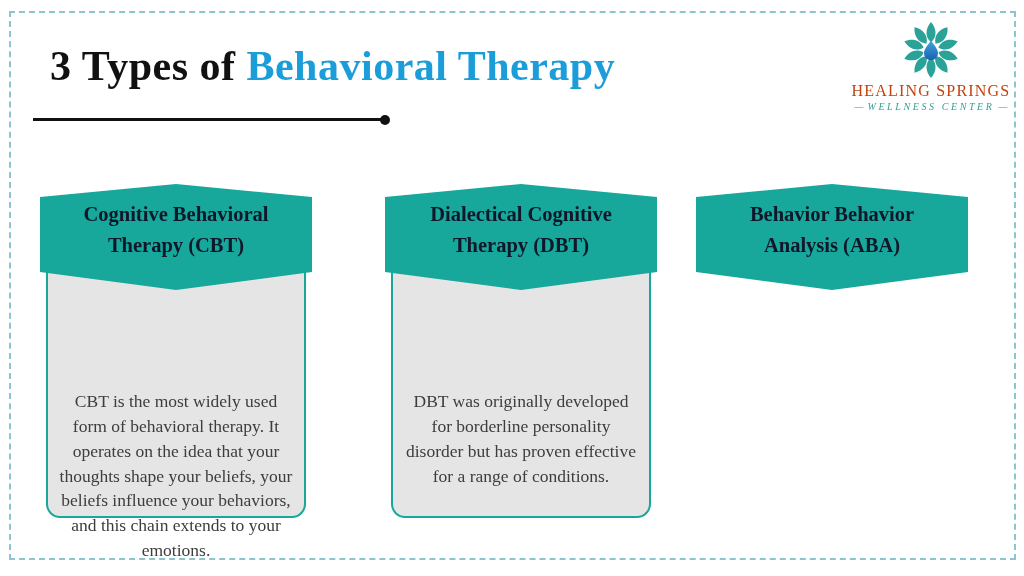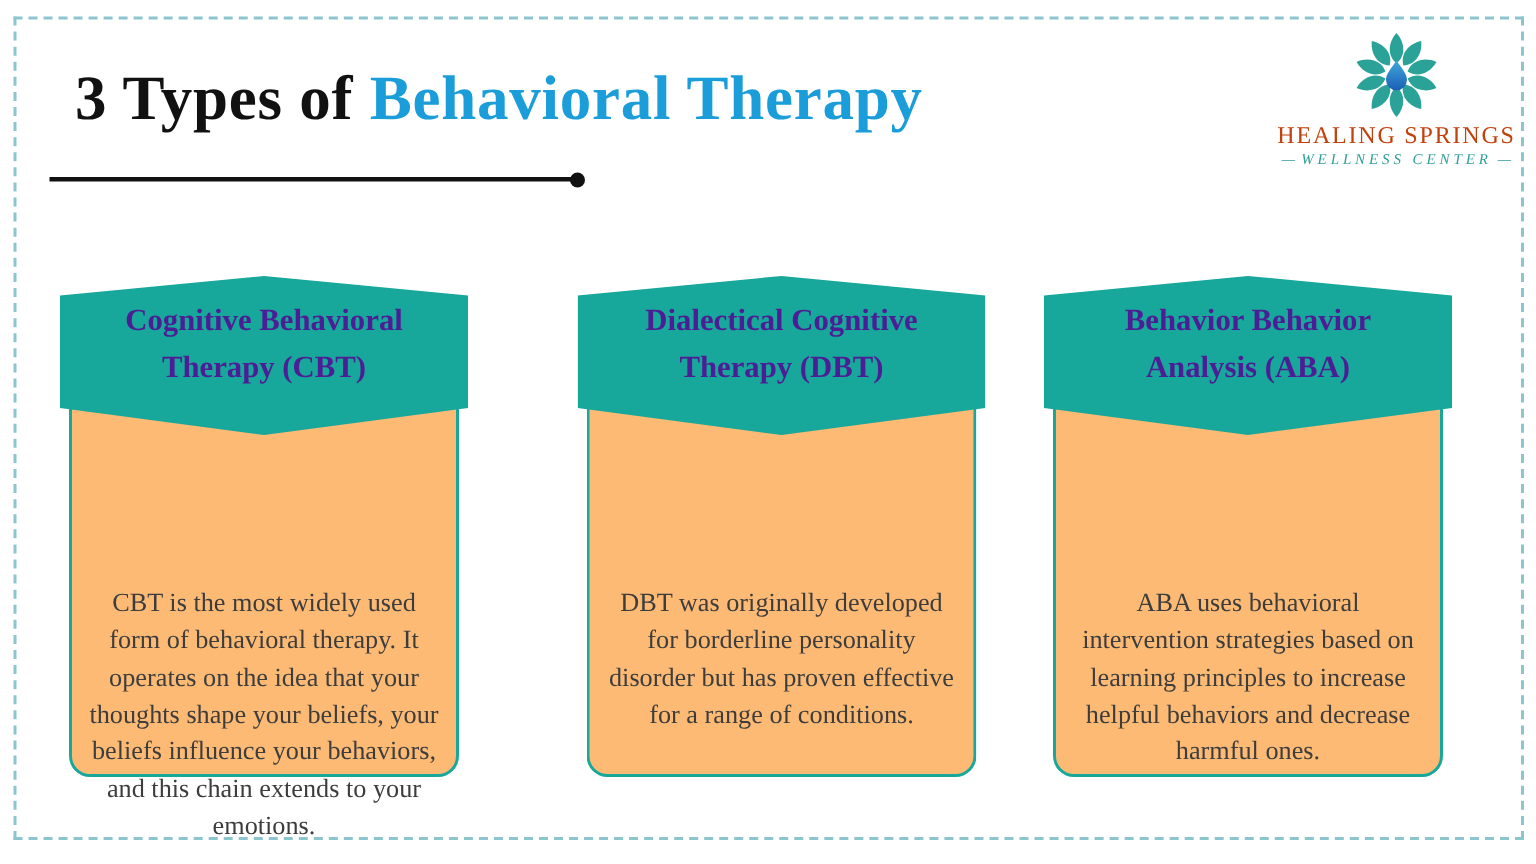--- a/index.html
+++ b/index.html
@@ -79,41 +79,41 @@
     height: 334px;
   }
   .card-1 { left: 40px; }
   .card-2 { left: 385px; }
   .card-3 { left: 696px; }
 
   .card-body {
     position: absolute;
     left: 6px; right: 6px;
     top: 87px; bottom: 0;
-    background: #fdba74;
+    background: #e5e5e5;
     border: 2px solid #17a79b;
     border-top: none;
     border-radius: 0 0 14px 14px;
   }
 
   .card-banner {
     position: absolute;
     left: 0; top: 0;
     width: 100%; height: 106px;
     background: #17a79b;
     clip-path: polygon(0 12.3%, 50% 0, 100% 12.3%, 100% 83%, 50% 100%, 0 83%);
     display: flex;
     align-items: center;
     justify-content: center;
     padding: 8px 14px 22px;
   }
   .card-banner .banner-title {
     font-size: 20.5px;
     font-weight: bold;
-    color: #4c1d95;
+    color: #0f172a;
     text-align: center;
     line-height: 1.5;
     white-space: pre-line;
   }
 
   .card-text {
     position: relative;
     padding: 118px 10px 0;
     font-size: 17.5px;
     line-height: 1.42;
@@ -194,20 +194,17 @@
   <div class="card-body">
     <p class="card-text">DBT was originally developed for borderline personality disorder but has proven effective for a range of conditions.</p>
   </div>
   <div class="card-banner">
     <div class="banner-title">Dialectical Cognitive
 Therapy (DBT)</div>
   </div>
 </div>
 
 <div class="card card-3">
-  <div class="card-body">
-    <p class="card-text">ABA uses behavioral intervention strategies based on learning principles to increase helpful behaviors and decrease harmful ones.</p>
-  </div>
   <div class="card-banner">
     <div class="banner-title">Behavior Behavior
 Analysis (ABA)</div>
   </div>
 </div>
 
 </body></html>

